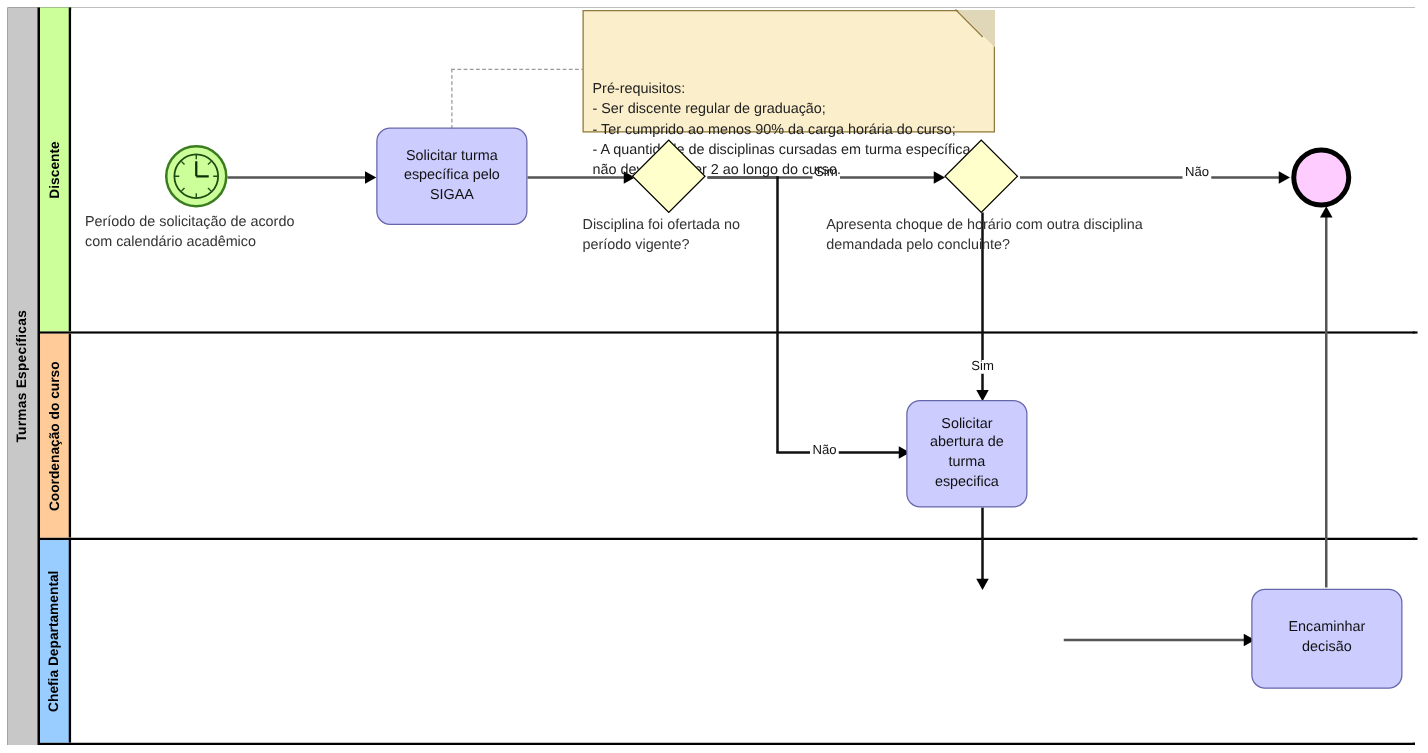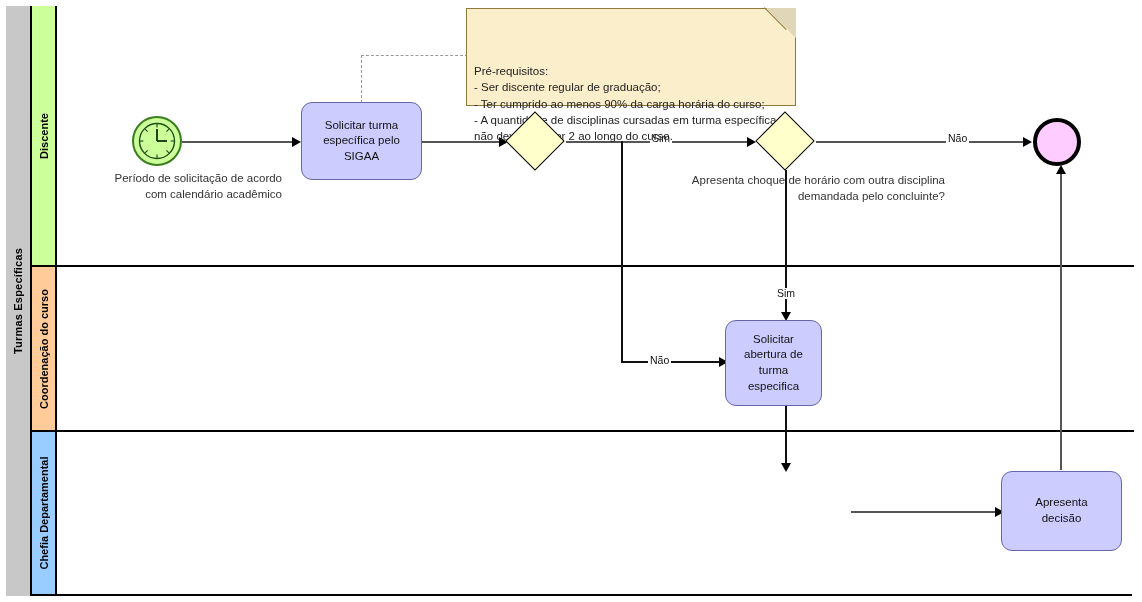--- a/index.html
+++ b/index.html
@@ -13,21 +13,21 @@
   .lane-head span{transform:rotate(-90deg);white-space:nowrap;font-size:11px;font-weight:bold;color:#000;}
   .lane-body{position:absolute;left:25px;top:0;right:0;bottom:0;background:#fff;}
   .task{position:absolute;box-sizing:border-box;background:#ccccff;border:1.6px solid #6666aa;border-radius:11px;display:flex;align-items:center;justify-content:center;text-align:center;font-size:11.5px;color:#111;line-height:1.35;padding:4px 12px;}
   .gateway{position:absolute;box-sizing:border-box;}
   .gateway i{display:block;width:100%;height:100%;background:#ffffcc;border:1.4px solid #000;transform:rotate(45deg);box-sizing:border-box;}
   .start-event{position:absolute;width:50px;height:50px;border-radius:50%;background:#ccff99;border:2px solid #3a7d1e;box-sizing:border-box;}
   .end-event{position:absolute;width:48px;height:48px;border-radius:50%;background:#ffccff;border:4px solid #000;box-sizing:border-box;}
   .note{position:absolute;box-sizing:border-box;background:#fbeecb;border:1.4px solid #8f7a3d;font-size:11.5px;color:#222;line-height:1.42;padding:5px 7px;white-space:pre-line;}
   .note-fold{position:absolute;right:-1px;top:-1px;width:0;height:0;border-left:30px solid transparent;border-top:30px solid #e0d7b8;}
   .note-fold-edge{position:absolute;right:-1px;top:-1px;width:31px;height:31px;border-left:1.4px solid #8f7a3d;transform:rotate(-45deg);transform-origin:left top;}
-  .lbl{position:absolute;font-size:11.5px;color:#333;text-align:right;line-height:1.35;white-space:pre-line;}
+  .lbl{position:absolute;font-size:11.5px;color:#333;text-align:left;line-height:1.35;white-space:pre-line;margin-left:36px;}
   .flow-lbl{position:absolute;font-size:10.5px;color:#111;background:#fff;padding:0 2px;line-height:1;}
   .ln{position:absolute;background:#555;}
   .lnh{height:1.6px;}
   .lnv{width:1.6px;}
   .arrow{position:absolute;width:0;height:0;}
   .ar-r{border-top:5px solid transparent;border-bottom:5px solid transparent;border-left:9px solid #000;}
   .ar-d{border-left:5px solid transparent;border-right:5px solid transparent;border-top:9px solid #000;}
   .ar-u{border-left:5px solid transparent;border-right:5px solid transparent;border-bottom:9px solid #000;}
   .dash-h{position:absolute;height:0;border-top:1.4px dashed #999;}
   .dash-v{position:absolute;width:0;border-left:1.4px dashed #999;}
@@ -133,28 +133,30 @@
   <div class="lbl" style="left:32px;top:171px;width:250px;">Período de solicitação de acordo
 com calendário acadêmico</div>
 
   <div class="task" style="left:301px;top:102px;width:121px;height:78px;">Solicitar turma
 específica pelo
 SIGAA</div>
 
   <div class="gateway" style="left:514px;top:120px;width:42px;height:42px;">
     <i></i>
   </div>
+  <div class="lbl" style="left:430px;top:173px;width:210px;">Disciplina foi ofertada no
+período vigente?</div>
 
   <div class="gateway" style="left:764px;top:120px;width:42px;height:42px;">
     <i></i>
   </div>
   <div class="lbl" style="left:625px;top:173px;width:320px;">Apresenta choque de horário com outra disciplina
 demandada pelo concluinte?</div>
 
   <div class="end-event" style="left:1033px;top:118px;"></div>
 
   <div class="task" style="left:725px;top:320px;width:97px;height:86px;">Solicitar abertura de
 turma especifica</div>
 
 
-  <div class="task" style="left:1001px;top:471px;width:121px;height:80px;">Apresenta decisão</div>
+  <div class="task" style="left:1001px;top:471px;width:121px;height:80px;">Encaminhar decisão</div>
 
 </div>
 
 </body></html>

